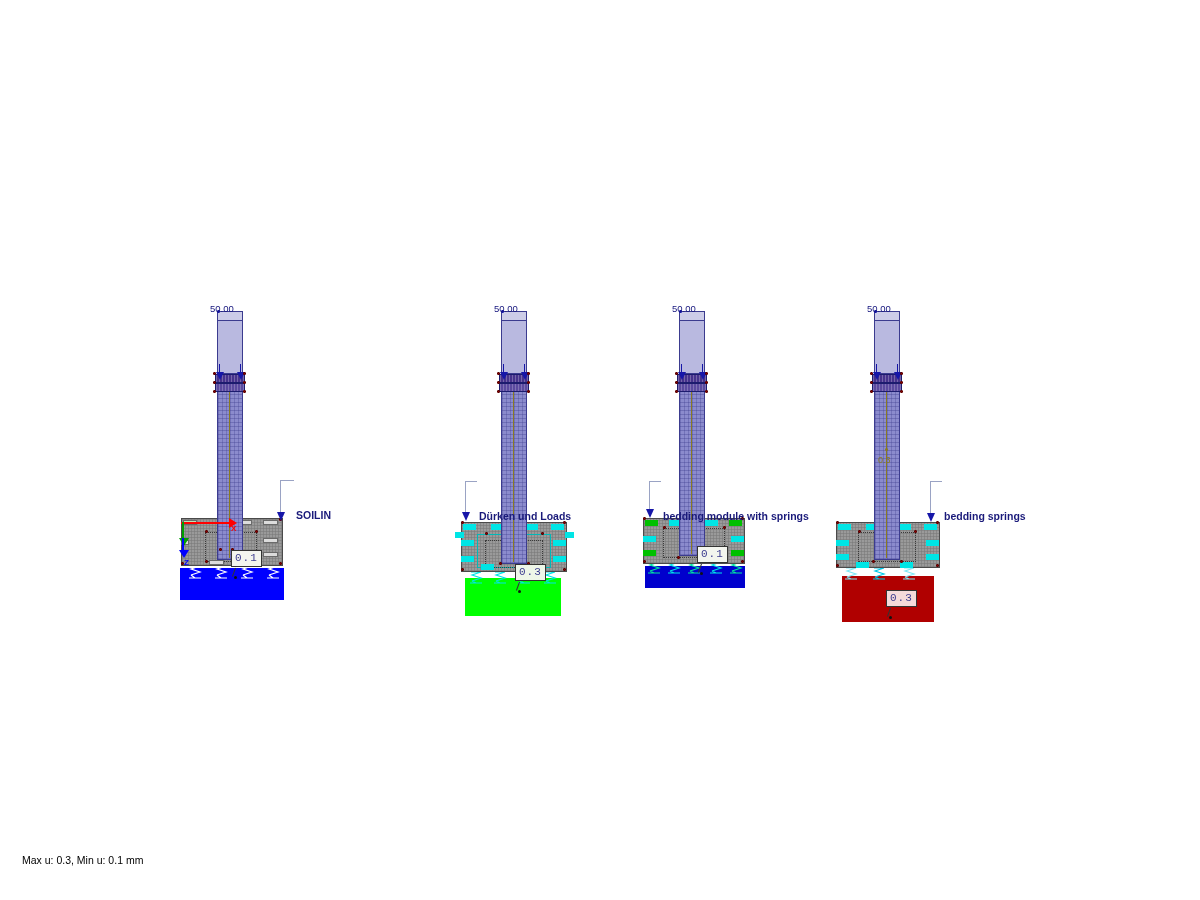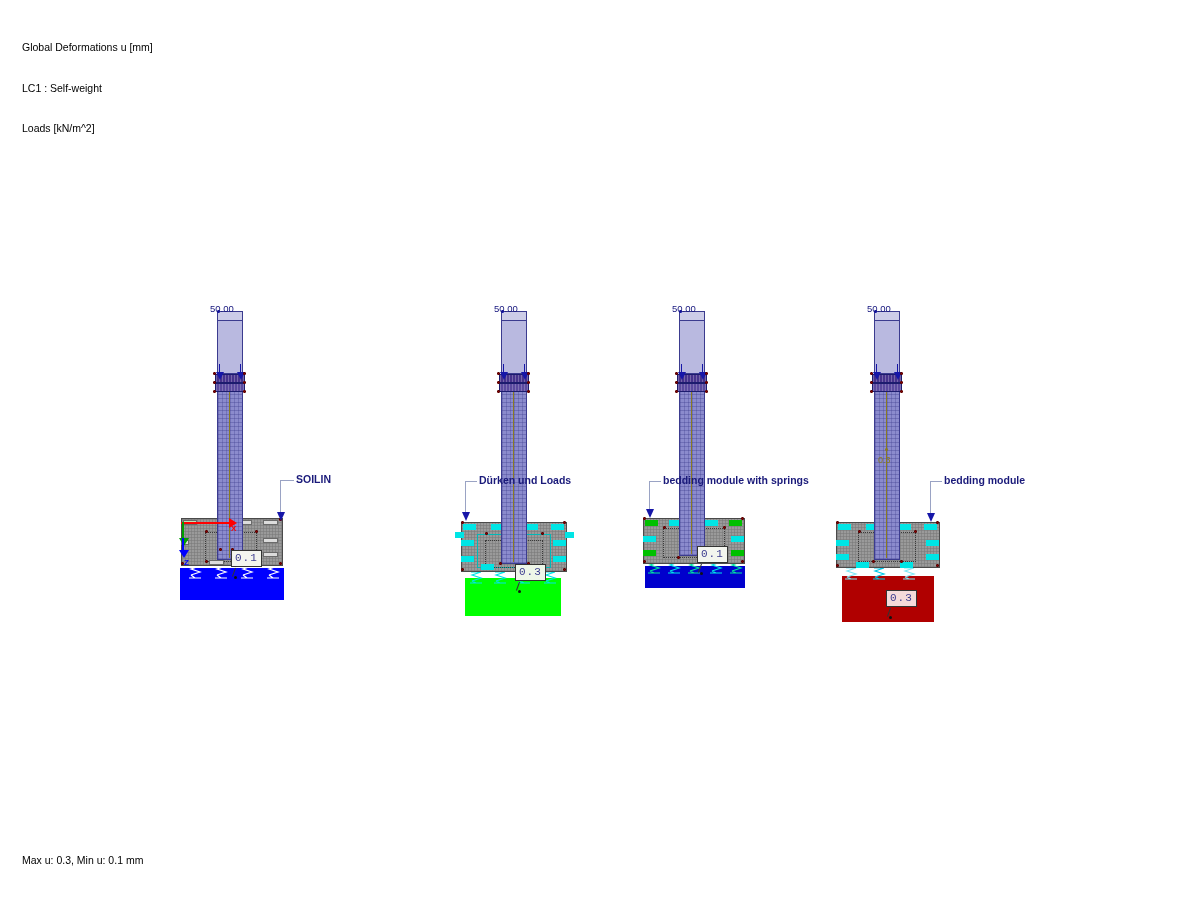--- a/index.html
+++ b/index.html
@@ -60,21 +60,21 @@
   
   .ldarrow{position:absolute;width:0;height:0;border-left:4px solid transparent;border-right:4px solid transparent;border-top:8px solid #1616a8;}
   .ldstem{position:absolute;width:1px;background:#1616a8;}
 
   
   .loadval{position:absolute;font-size:9.5px;color:#16167e;white-space:nowrap;}
 
   
   .leader-h{position:absolute;height:1px;background:#9aa3c4;}
   .leader-v{position:absolute;width:1px;background:#9aa3c4;}
-  .leader-label{position:absolute;font-size:10.5px;font-weight:bold;color:#1a1a7a;white-space:nowrap;}
+  .leader-label{position:absolute;font-size:10.5px;font-weight:bold;color:#1a1a7a;white-space:nowrap;margin-top:36px;}
   .leader-arrow{position:absolute;width:0;height:0;border-left:4px solid transparent;border-right:4px solid transparent;border-top:9px solid #1616a8;}
 
   
   .callout{
     position:absolute;background:#f3f5ef;border:1px solid #333;
     font-family:"Liberation Mono", monospace;font-size:11px;color:#3b3b8f;
     padding:1px 3px 2px 3px;letter-spacing:1px;box-sizing:border-box;white-space:nowrap;
   }
   .callout.pink{background:#f4dada;}
   .callout.pale{background:#eef6e8;}
@@ -94,25 +94,20 @@
 
   
   .colval{position:absolute;font-size:9px;color:#8a7b20;white-space:nowrap;}
   .coldot{position:absolute;width:3px;height:3px;background:#8a7b20;border-radius:50%;}
 </style>
 </head>
 <body>
 
 <div class="canvas">
 
-  <div class="hdr">
-    <div>Global Deformations u [mm]</div>
-    <div>LC1 : Self-weight</div>
-    <div>Loads [kN/m^2]</div>
-  </div>
 
   <div class="model" style="left:175px;top:300px;width:160px;height:310px;">
 
     <div class="soil" style="left:5px;top:268px;width:104px;height:32px;background:#0000ff;"></div>
 
     <div class="spring" style="left:12px;top:262px;">
       <svg width="16" height="18" viewBox="0 0 16 18">
           <path d="M8 0 L8 4 M3 4 L13 4 M13 4 L4 7 L13 10 L4 13 M4 13 L8 16 M2 16 L14 16" stroke="#ffffff" stroke-width="1.2" fill="none"></path>
         </svg>
     </div>
@@ -433,18 +428,18 @@
     <div class="node" style="left:42px;top:260px;"></div>
     <div class="node" style="left:70px;top:260px;"></div>
 
     <div class="callout pink" style="left:56px;top:290px;">0.3</div>
     <div class="callout-tail" style="left:60px;top:308px;"></div>
     <div class="callout-dot" style="left:59px;top:316px;"></div>
 
     <div class="leader-h" style="left:100px;top:181px;width:12px;"></div>
     <div class="leader-v" style="left:100px;top:181px;height:36px;"></div>
     <div class="leader-arrow" style="left:97px;top:213px;"></div>
-    <div class="leader-label" style="left:114px;top:174px;">bedding module</div>
+    <div class="leader-label" style="left:114px;top:174px;">bedding springs</div>
   </div>
 
   <div class="ftr">Max u: 0.3, Min u: 0.1 mm</div>
 
 </div>
 
 </body></html>

